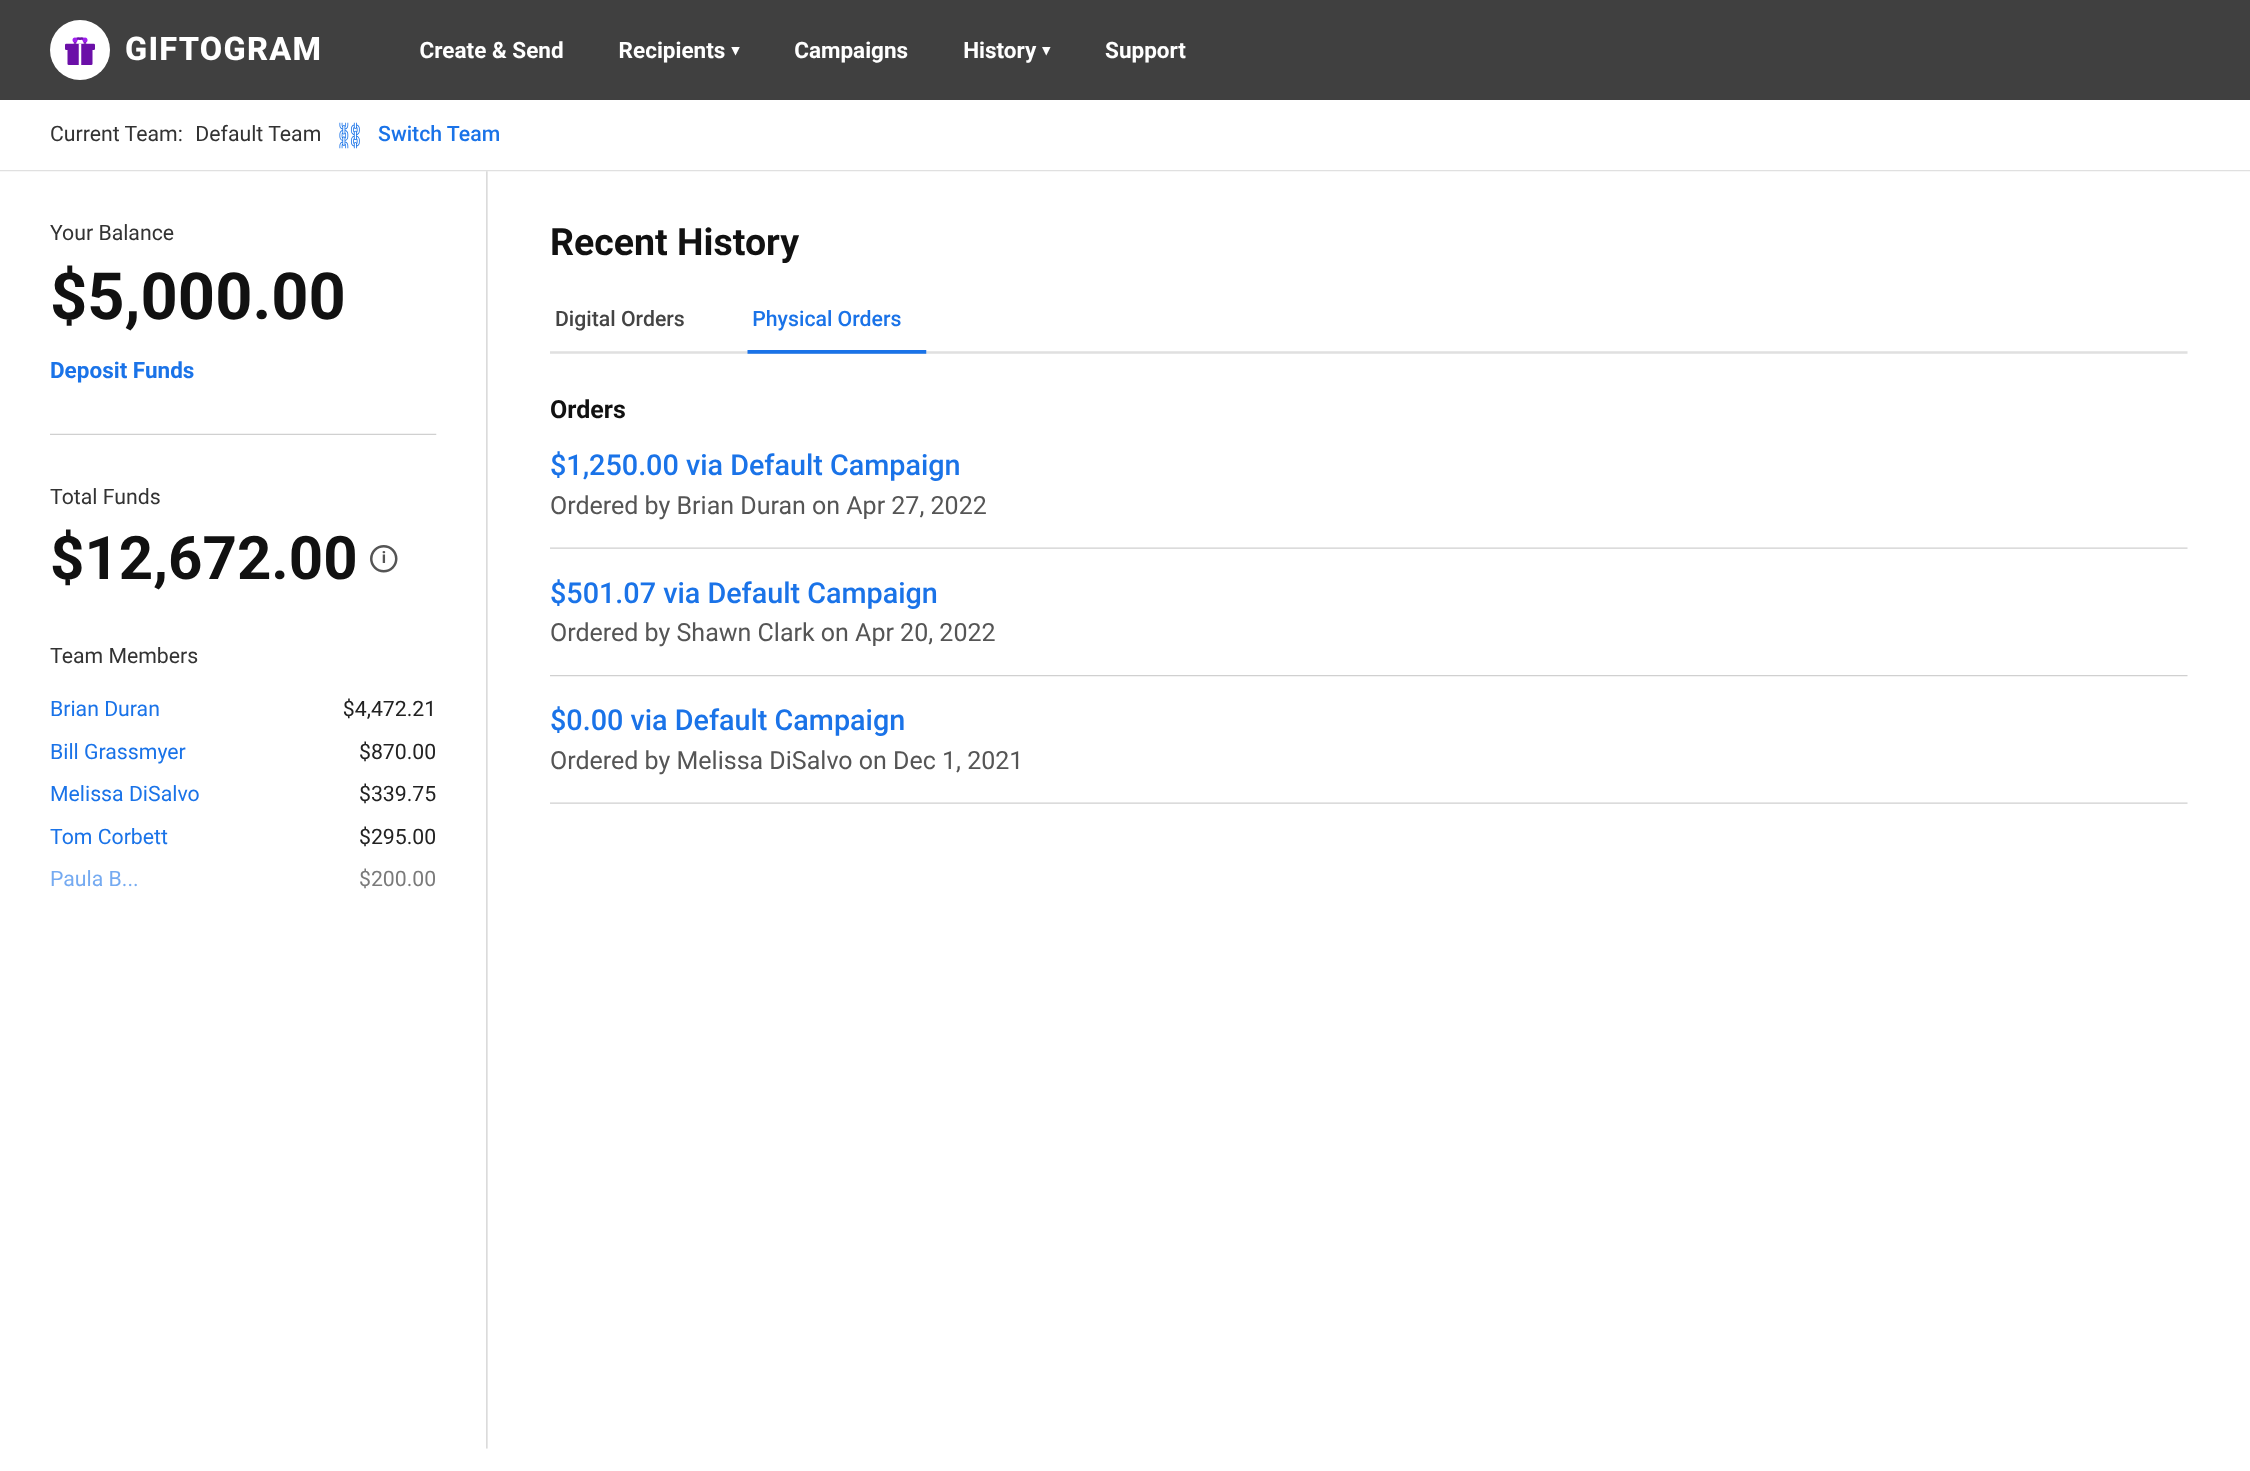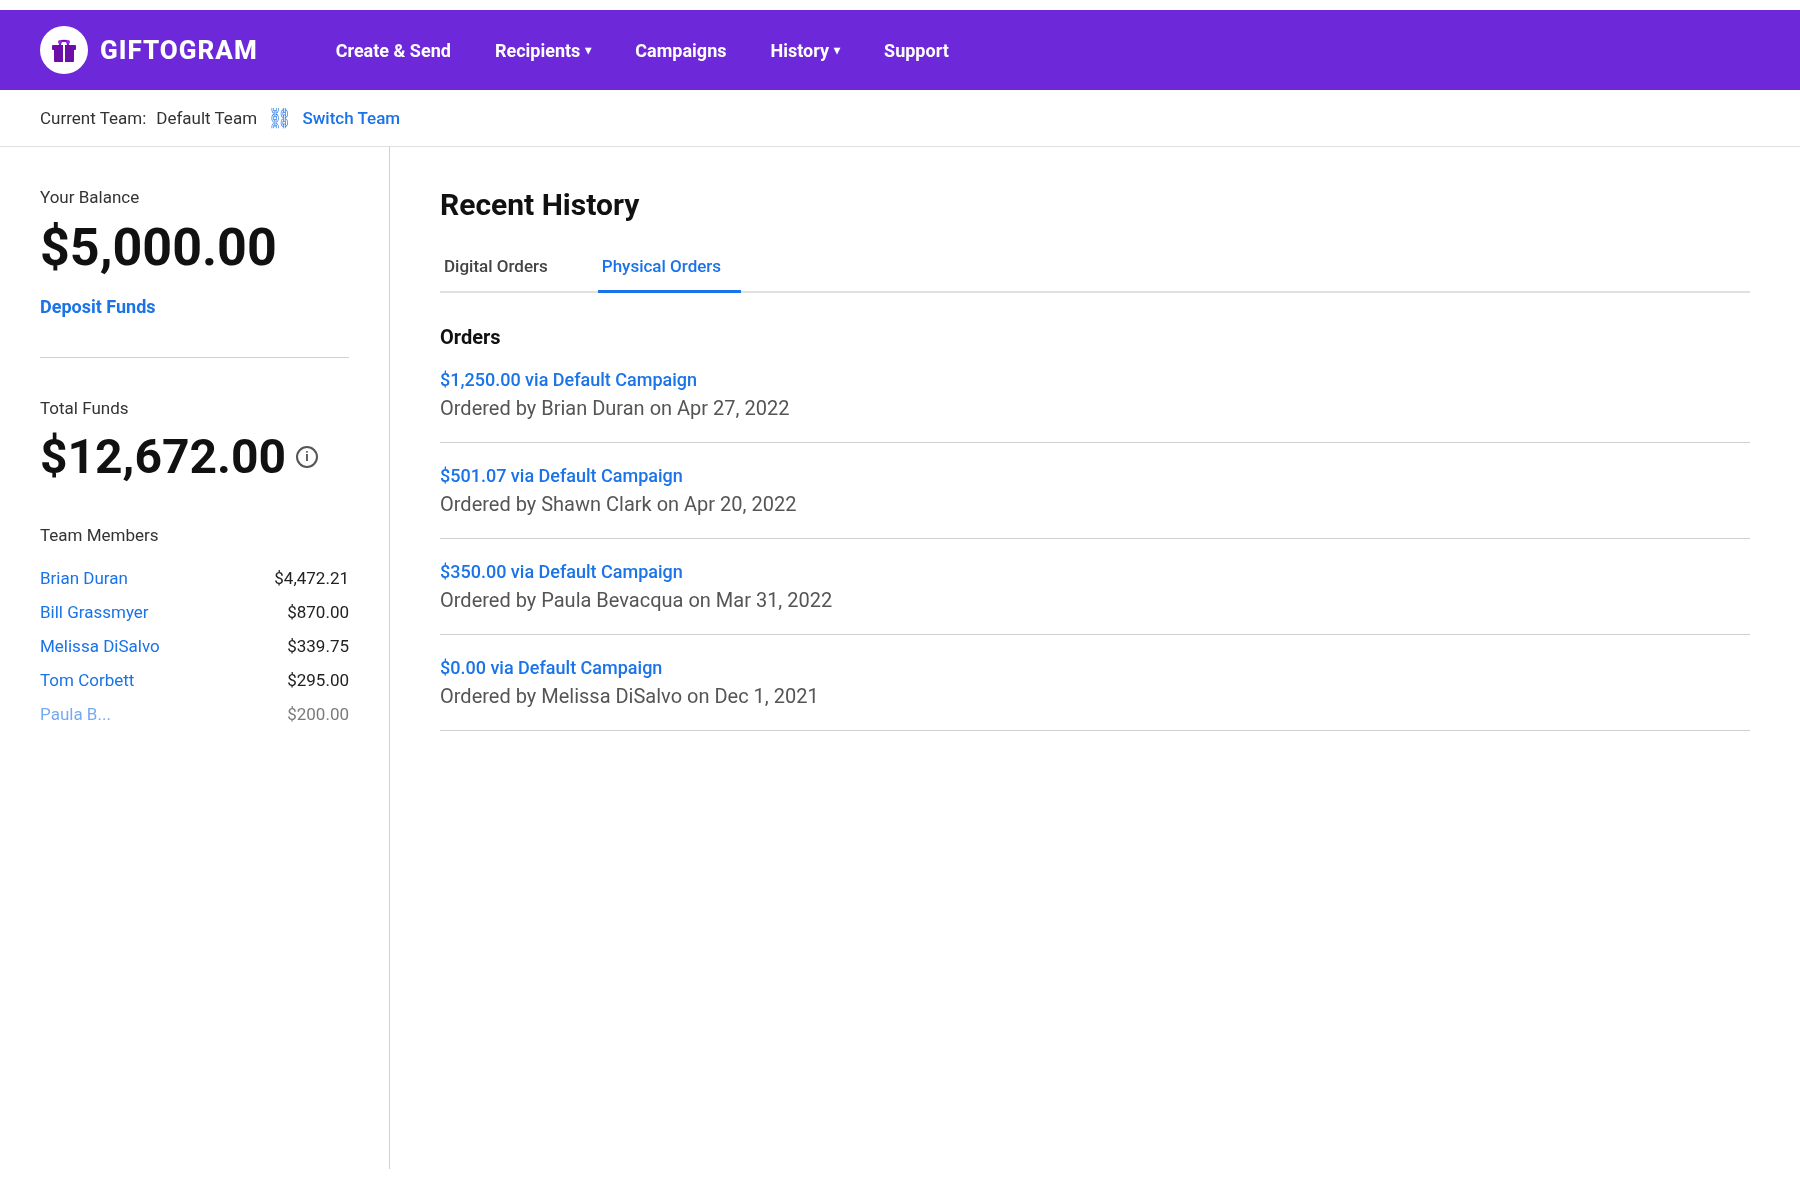--- a/index.html
+++ b/index.html
@@ -1,25 +1,24 @@
 <!DOCTYPE html>
 <html><head>
   <meta charset="utf-8">
   <style>
     * { margin: 0; padding: 0; box-sizing: border-box; }
     body { font-family: -apple-system, BlinkMacSystemFont, 'Segoe UI', Roboto, sans-serif; background: #fff; color: #222; }
 
     
     .header {
-      background: #6d28d9;
+      background: #404040;
       display: flex;
       align-items: center;
       padding: 0 40px;
       height: 80px;
-      margin-top: 10px;
     }
     .logo-area {
       display: flex;
       align-items: center;
       gap: 12px;
       margin-right: 60px;
     }
     .logo-icon {
       width: 48px;
       height: 48px;
@@ -190,21 +189,21 @@
       margin-bottom: 20px;
     }
 
     .order-item {
       padding: 22px 0;
       border-bottom: 1px solid #d0d0d0;
     }
     .order-item:first-of-type { padding-top: 0; }
     .order-link {
       color: #1a73e8;
-      font-size: 18px;
+      font-size: 23px;
       font-weight: 500;
       cursor: pointer;
       display: block;
       margin-bottom: 6px;
     }
     .order-meta {
       font-size: 20px;
       color: #555;
     }
   </style>
@@ -318,23 +317,19 @@
     <div id="orders-list">
         <div class="order-item">
       <a class="order-link">$1,250.00 via Default Campaign</a>
       <span class="order-meta">Ordered by Brian Duran on Apr 27, 2022</span>
     </div>
         <div class="order-item">
       <a class="order-link">$501.07 via Default Campaign</a>
       <span class="order-meta">Ordered by Shawn Clark on Apr 20, 2022</span>
     </div>
         <div class="order-item">
-      <a class="order-link">$350.00 via Default Campaign</a>
-      <span class="order-meta">Ordered by Paula Bevacqua on Mar 31, 2022</span>
-    </div>
-        <div class="order-item">
       <a class="order-link">$0.00 via Default Campaign</a>
       <span class="order-meta">Ordered by Melissa DiSalvo on Dec 1, 2021</span>
     </div>
       </div>
   </div>
 
 </div>
 
 </body></html>

